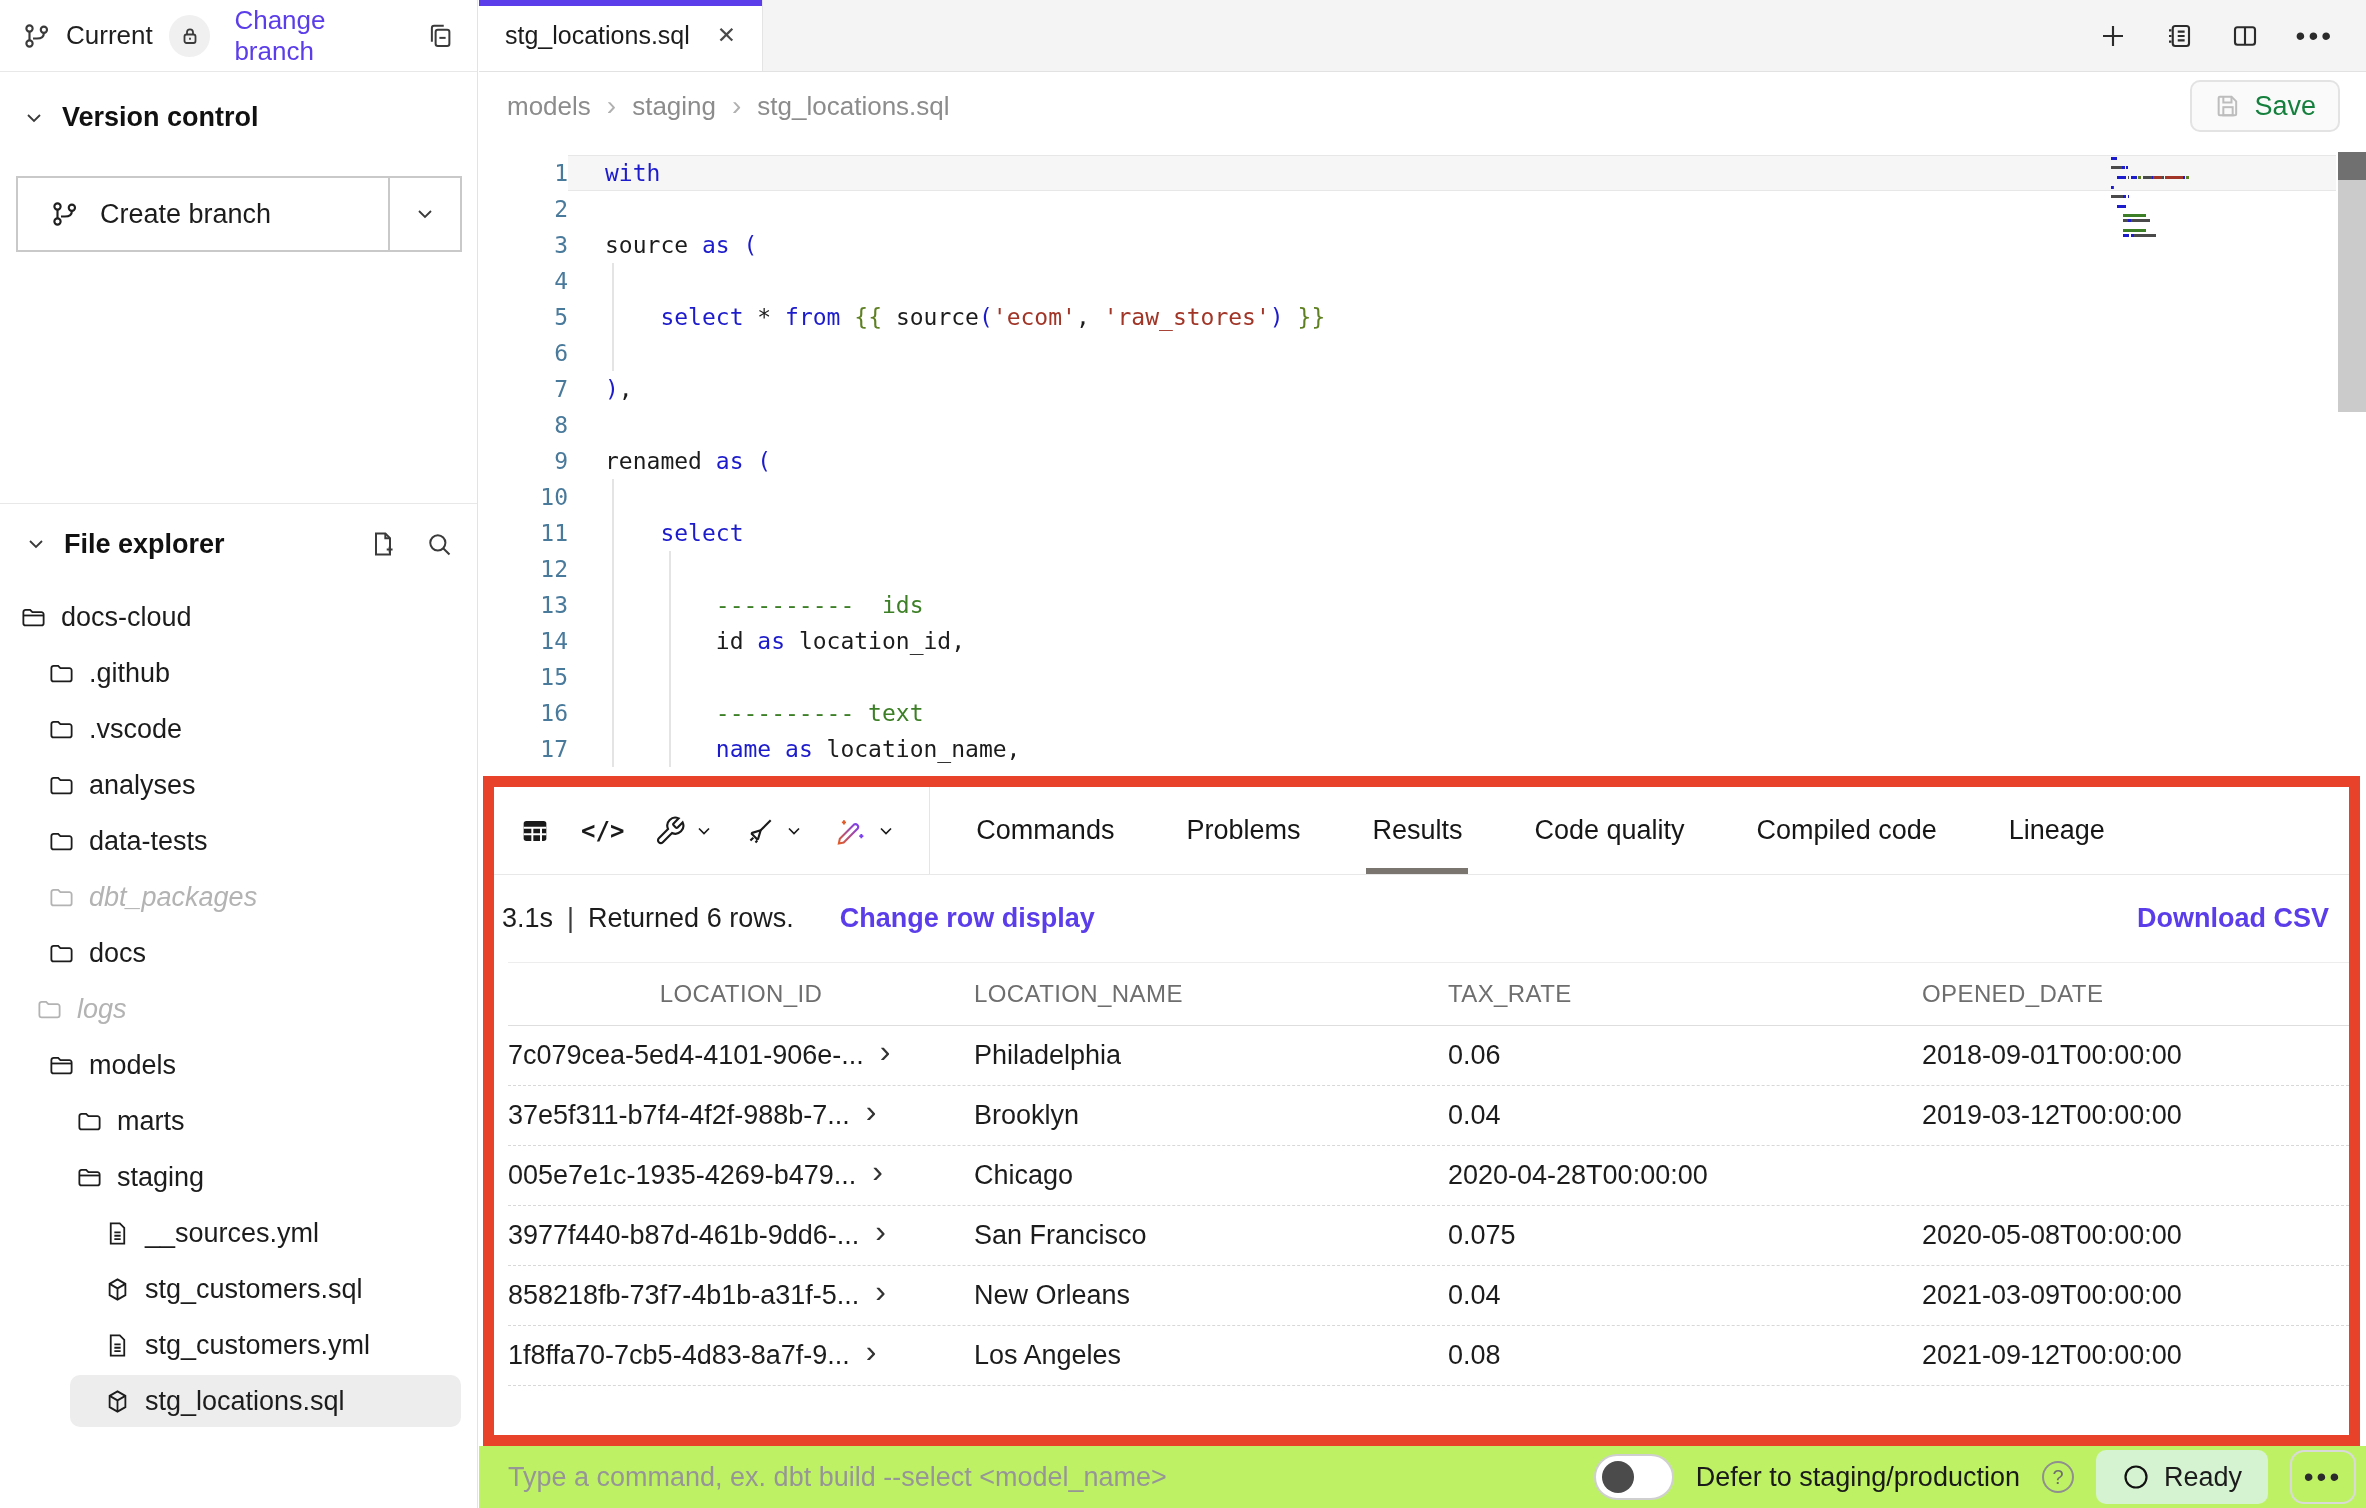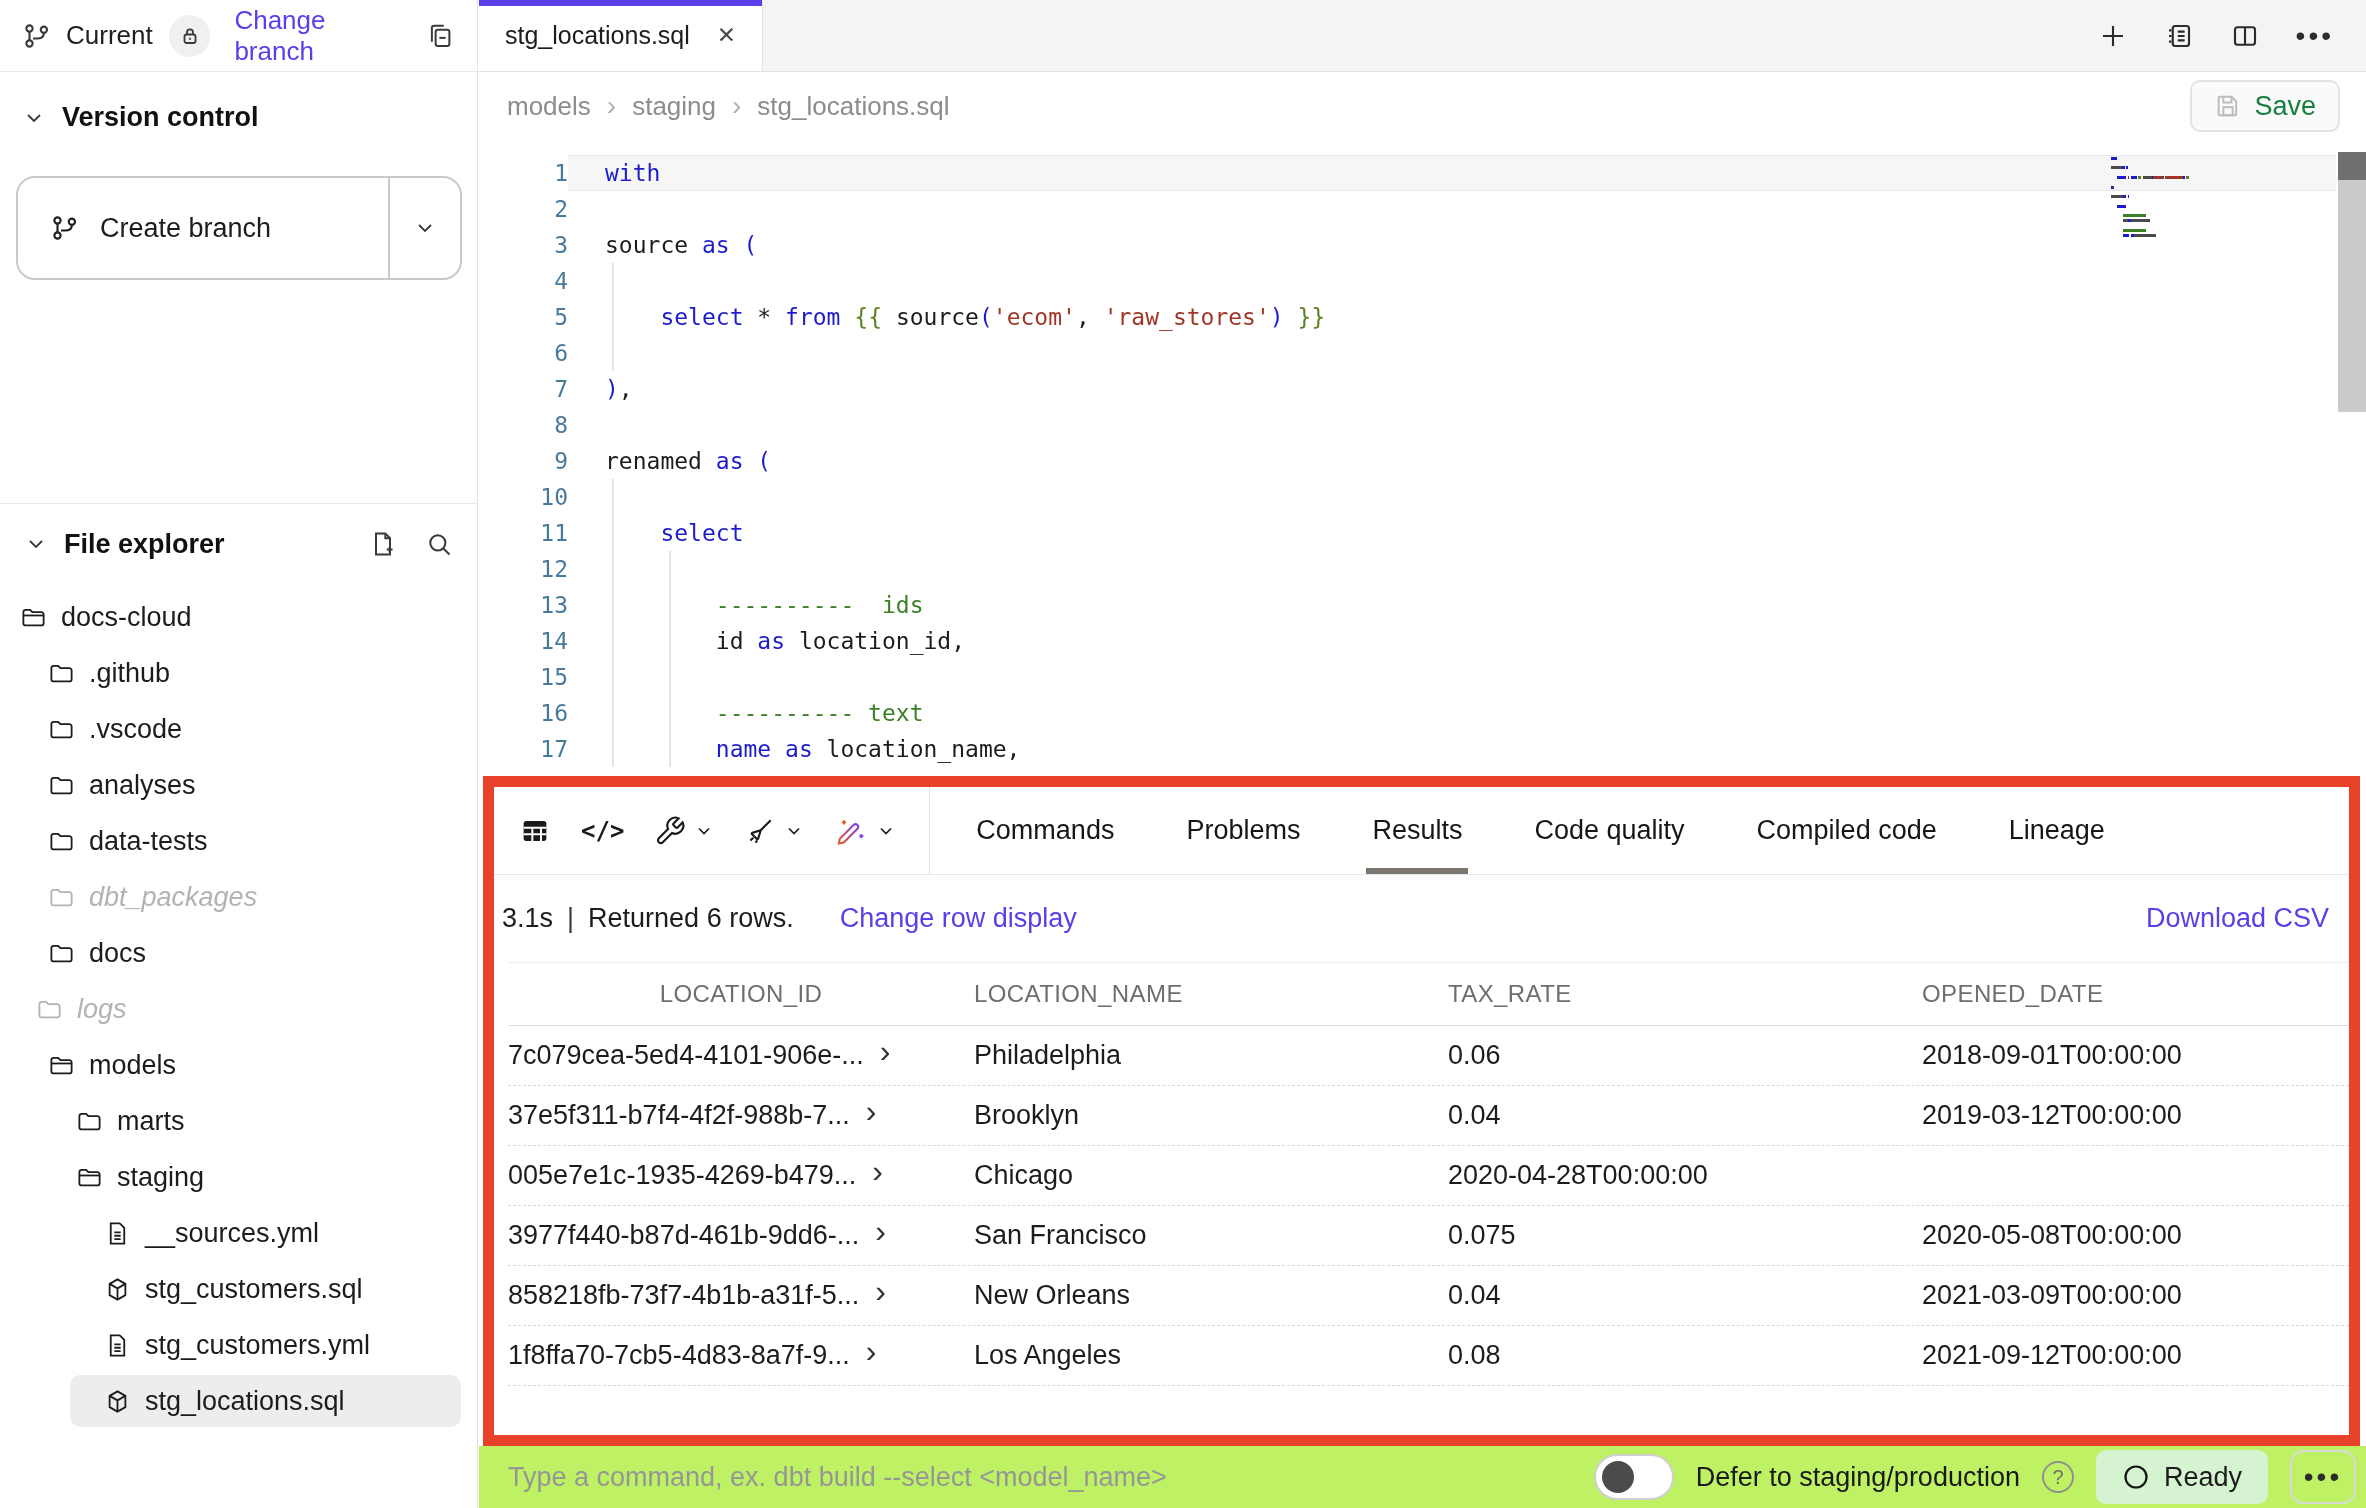--- a/index.html
+++ b/index.html
@@ -14,21 +14,21 @@
 
   
   .sidebar { position:absolute; left:0; top:0; bottom:0; width:478px; background:#fff; border-right:1px solid #e3e3e3; z-index:2; }
   .vc-topbar { height:72px; border-bottom:1px solid #e8e8e8; display:flex; align-items:center; padding:0 22px; gap:14px; }
   .vc-topbar .cur-label { font-size:26px; color:#1f1f1f; }
   .lock-badge { width:42px; height:42px; border-radius:50%; background:#f0f0f0; display:flex; align-items:center; justify-content:center; margin-left:2px; }
   .change-branch { color:var(--accent); font-weight:500; font-size:26px; margin-left:10px; cursor:pointer; }
   .copy-btn { margin-left:auto; }
   .vc-header { display:flex; align-items:center; gap:16px; padding:30px 22px 0; }
   .section-title { font-size:27px; font-weight:700; color:#111; }
-  .create-branch { position:absolute; left:16px; top:176px; width:446px; height:104px; border:2px solid #c9c9c9; border-radius:19px; display:flex; background:#fff; }
+  .create-branch { position:absolute; left:16px; top:176px; width:446px; height:76px; border:2px solid #c9c9c9; border-radius:0; display:flex; background:#fff; }
   .cb-main { flex:1; display:flex; align-items:center; gap:20px; padding-left:32px; font-size:27px; font-weight:500; cursor:pointer; }
   .cb-divider { width:2px; background:#c9c9c9; }
   .cb-caret { width:70px; display:flex; align-items:center; justify-content:center; cursor:pointer; }
   .fx-divider { position:absolute; top:503px; left:0; width:100%; height:1px; background:#e8e8e8; }
   .fx-header { position:absolute; top:520px; left:0; right:0; height:48px; display:flex; align-items:center; gap:16px; padding:0 24px; }
   .fx-actions { margin-left:auto; display:flex; align-items:center; gap:28px; }
   .file-tree { position:absolute; top:589px; left:0; right:0; }
   .tree-item { height:56px; display:flex; align-items:center; gap:14px; font-size:27px; position:relative; z-index:0; cursor:pointer; }
   .tree-item .ticon { flex:none; display:flex; }
   .tree-item.muted { color:#b3b3b3; font-style:italic; }
@@ -74,21 +74,21 @@
   .panel-toolbar { height:88px; display:flex; align-items:stretch; border-bottom:1px solid #e8e8e8; padding-left:12px; }
   .ptool-group { display:flex; align-items:center; gap:4px; }
   .icon-btn { display:flex; align-items:center; gap:8px; padding:0 13px; cursor:pointer; }
   .code-glyph { font-family:"DejaVu Sans Mono", monospace; font-size:24px; font-weight:700; color:#1a1a1a; }
   .ptool-divider { width:1px; background:#e5e5e5; margin-left:20px; }
   .ptabs { display:flex; align-items:stretch; margin-left:10px; }
   .ptab { display:flex; align-items:center; padding:0 36px; font-size:27px; position:relative; cursor:pointer; color:#161616; }
   .ptab.active::after { content:""; position:absolute; left:30px; right:30px; bottom:0; height:6px; background:#7b756f; }
   .panel-info { height:87px; display:flex; align-items:center; padding:0 8px; font-size:27px; }
   .stats-sep { color:#3c3c3c; margin:0 14px; font-weight:300; }
-  .plink { color:var(--accent); font-weight:400; cursor:pointer; }
+  .plink { color:var(--accent); font-weight:700; cursor:pointer; }
   .change-row { margin-left:46px; }
   .download { margin-left:auto; margin-right:12px; }
   .rtable { padding-left:14px; }
   .rt-header { display:flex; height:64px; align-items:center; border-top:1px solid #ededed; border-bottom:1px solid #dedede; color:#6e6e6e; font-size:24px; letter-spacing:.4px; }
   .rt-row { display:flex; height:60px; align-items:center; border-bottom:1px dashed #d8d8d8; font-size:27px; cursor:default; }
   .c1{width:466px;text-align:center;} .c2{width:474px;} .c3{width:474px;} .c4{flex:1;}
   .id-cell { display:flex; align-items:center; gap:16px; }
   .expand { font-size:32px; color:#333; transform:translateY(-5px); cursor:pointer; line-height:1; }
 
   

